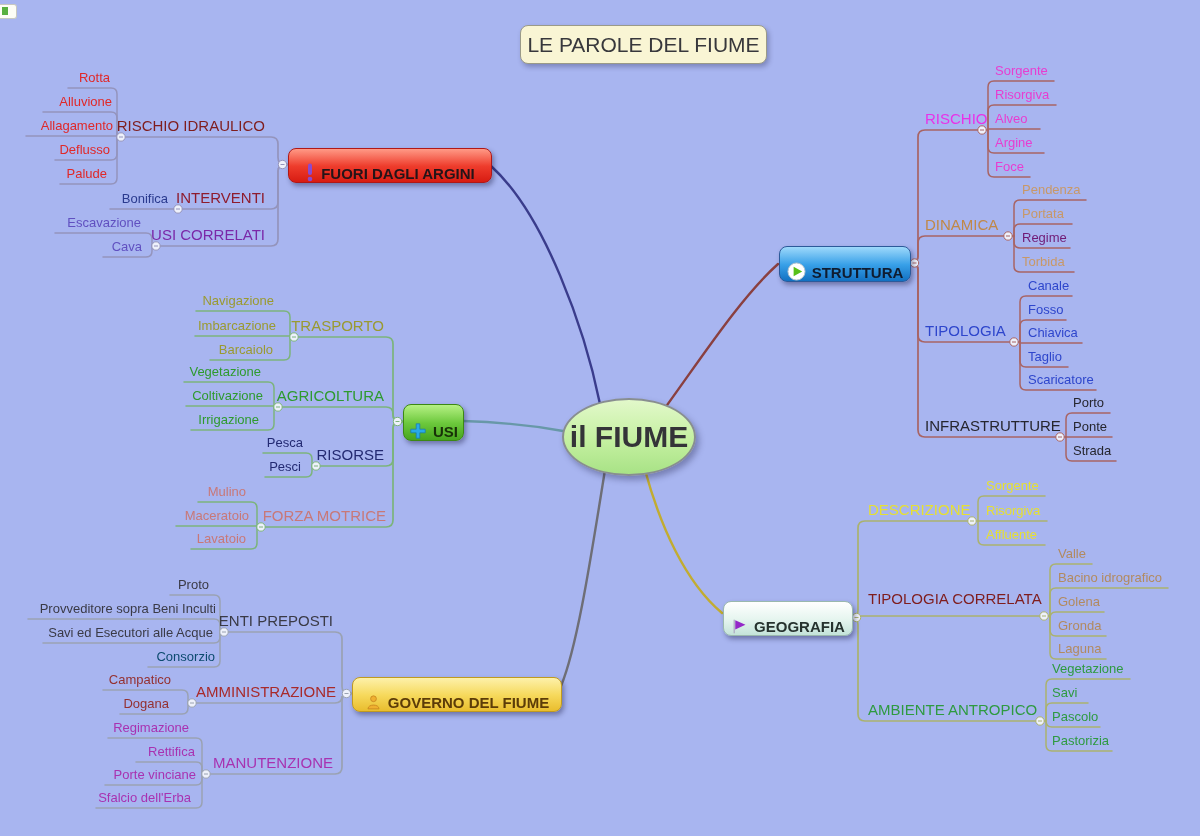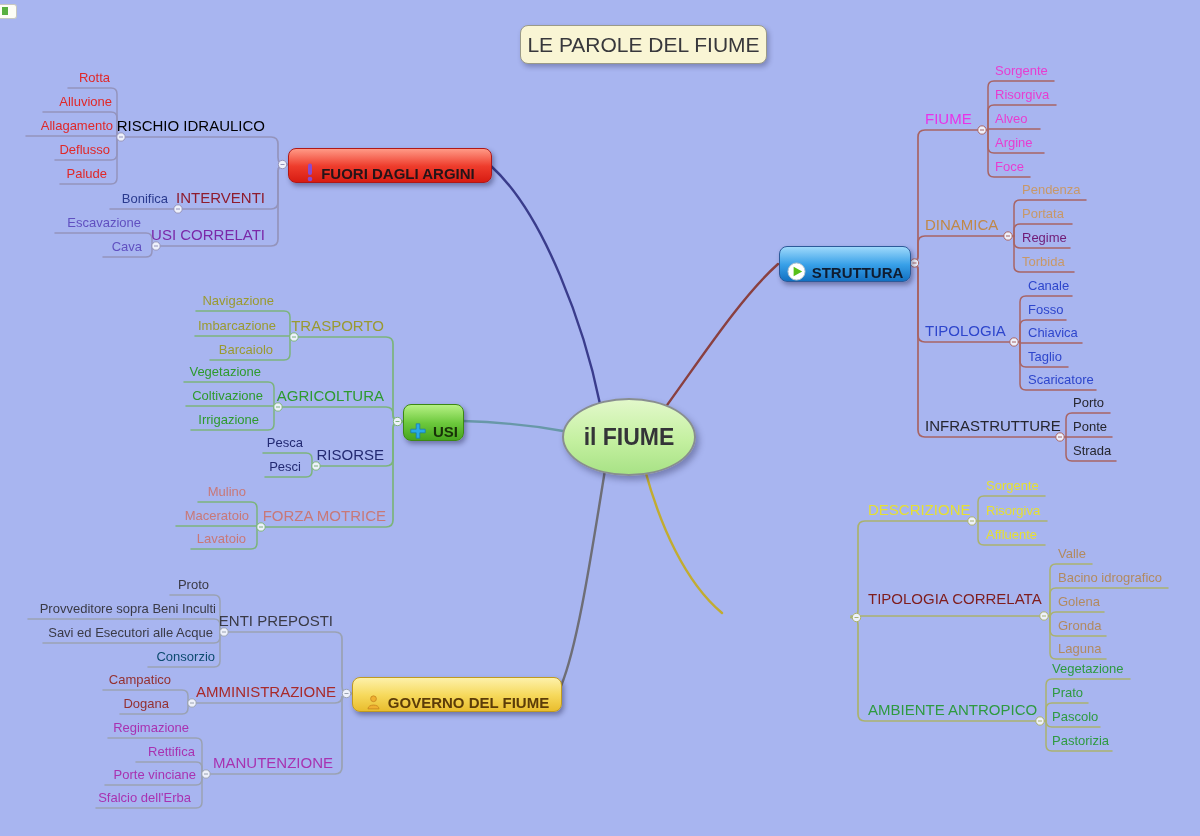--- a/index.html
+++ b/index.html
@@ -4,21 +4,21 @@
 <style>
   html,body{margin:0;padding:0;}
   body{width:1200px;height:836px;overflow:hidden;font-family:"Liberation Sans","DejaVu Sans",sans-serif;}
   #canvas{position:relative;width:1200px;height:836px;background:#a8b5f0;}
   #links{position:absolute;left:0;top:0;width:1200px;height:836px;}
   .title{position:absolute;left:520px;top:25px;width:245px;height:37px;display:flex;align-items:center;justify-content:center;
     background:#f9f5d4;border:1px solid #9a9a88;border-radius:8px;font-size:21px;color:#38383c;
     box-shadow:2px 3px 5px rgba(30,30,70,.3);}
   .center{position:absolute;left:562px;top:398px;width:130px;height:74px;border-radius:50%;
     background:linear-gradient(180deg,#e2f8ca,#c4f0a0 55%,#a8e286);border:2px solid #888e90;
-    display:flex;align-items:center;justify-content:center;font-size:23px;font-weight:bold;color:#343438;
+    display:flex;align-items:center;justify-content:center;font-size:30px;font-weight:bold;color:#343438;
     box-shadow:3px 4px 6px rgba(30,30,70,.35);}
   .mainbtn{position:absolute;display:flex;align-items:flex-end;justify-content:center;gap:6px;border-radius:8px;
     font-weight:bold;font-size:15px;box-shadow:2px 3px 5px rgba(20,20,60,.4);border:1px solid rgba(0,0,0,.25);
     white-space:nowrap;}
   .mainbtn .bicon{display:flex;align-items:center;}
   .btn-fuori{left:288px;top:148px;width:202px;height:33px;background:linear-gradient(180deg,#ff9a86 0%,#ee3c2c 52%,#d81c12 100%);border-color:#b01818;color:#241418;}
   .btn-struttura{left:779px;top:246px;width:130px;height:34px;background:linear-gradient(180deg,#9ed9fb 0%,#38a0e8 52%,#1271c2 100%);border-color:#2c5a9a;color:#0f1c30;}
   .btn-usi{left:403px;top:404px;width:59px;height:35px;background:linear-gradient(180deg,#b6f184 0%,#6cc83c 52%,#46a51e 100%);border-color:#3c8814;color:#183008;}
   .btn-geografia{left:723px;top:601px;width:128px;height:33px;background:linear-gradient(180deg,#ffffff 0%,#e6f5ef 52%,#c4e3d9 100%);border-color:#9ab8ae;color:#26322e;}
   .btn-governo{left:352px;top:677px;width:208px;height:33px;background:linear-gradient(180deg,#fdf1aa 0%,#f6d95c 52%,#e9bd2e 100%);border-color:#c09a20;color:#5c3c08;}
@@ -243,21 +243,30 @@
   <div class="mainbtn btn-struttura">
     <span class="bicon">
       <svg width="19" height="19" viewBox="0 0 20 20">
           <circle cx="10" cy="10" r="9" fill="#ffffff" stroke="#b8c4cc"></circle>
           <path d="M7,5 L16,10 L7,15 Z" fill="#58c018"></path>
         </svg>
     </span>
     <span>STRUTTURA</span>
   </div>
 
-<div class="topic" style="color: #000000; bottom: 699px; right: 935px;">RISCHIO IDRAULICO</div>
+  <div class="mainbtn btn-geografia">
+    <span class="bicon">
+      <svg width="17" height="17" viewBox="0 0 20 20">
+          <rect x="3" y="2" width="1.6" height="16" fill="#b0b0c4"></rect>
+          <path d="M5 2.5 L17 8 L5 13.5 Z" fill="#9428c8"></path>
+        </svg>
+    </span>
+    <span>GEOGRAFIA</span>
+  </div>
+<div class="topic" style="color: #7f1d1d; bottom: 699px; right: 935px;">RISCHIO IDRAULICO</div>
     <div class="leaf" style="color: rgb(224, 40, 40); bottom: 748px; right: 1090px;">Rotta</div>
     <div class="leaf" style="color: rgb(224, 40, 40); bottom: 724px; right: 1088px;">Alluvione</div>
     <div class="leaf" style="color: rgb(224, 40, 40); bottom: 700px; right: 1087px;">Allagamento</div>
     <div class="leaf" style="color: rgb(224, 40, 40); bottom: 676px; right: 1090px;">Deflusso</div>
     <div class="leaf" style="color: rgb(224, 40, 40); bottom: 652px; right: 1093px;">Palude</div>
     <div class="topic" style="color: rgb(142, 28, 46); bottom: 627px; right: 935px;">INTERVENTI</div>
     <div class="leaf" style="color: rgb(42, 58, 142); bottom: 627px; right: 1032px;">Bonifica</div>
     <div class="topic" style="color: rgb(122, 40, 168); bottom: 590px; right: 935px;">USI CORRELATI</div>
     <div class="leaf" style="color: rgb(96, 80, 192); bottom: 603px; right: 1059px;">Escavazione</div>
     <div class="leaf" style="color: rgb(96, 80, 192); bottom: 579px; right: 1058px;">Cava</div>
@@ -282,21 +291,21 @@
     <div class="leaf" style="color: rgb(58, 58, 70); bottom: 193px; right: 987px;">Savi ed Esecutori alle Acque</div>
     <div class="leaf" style="color: #0c4a6e; bottom: 169px; right: 985px;">Consorzio</div>
     <div class="topic" style="color: rgb(168, 42, 42); bottom: 133px; right: 864px;">AMMINISTRAZIONE</div>
     <div class="leaf" style="color: rgb(148, 48, 48); bottom: 146px; right: 1029px;">Campatico</div>
     <div class="leaf" style="color: rgb(148, 48, 48); bottom: 122px; right: 1031px;">Dogana</div>
     <div class="topic" style="color: rgb(168, 50, 176); bottom: 62px; right: 867px;">MANUTENZIONE</div>
     <div class="leaf" style="color: rgb(168, 50, 176); bottom: 98px; right: 1011px;">Regimazione</div>
     <div class="leaf" style="color: rgb(168, 50, 176); bottom: 74px; right: 1005px;">Rettifica</div>
     <div class="leaf" style="color: rgb(168, 50, 176); bottom: 51px; right: 1004px;">Porte vinciane</div>
     <div class="leaf" style="color: rgb(168, 50, 176); bottom: 28px; right: 1009px;">Sfalcio dell'Erba</div>
-    <div class="topic" style="color: rgb(232, 50, 232); bottom: 706px; left: 925px;">FIUME</div>
+    <div class="topic" style="color: rgb(232, 50, 232); bottom: 706px; left: 925px;">RISCHIO</div>
     <div class="leaf" style="color: rgb(232, 60, 208); bottom: 755px; left: 995px;">Sorgente</div>
     <div class="leaf" style="color: rgb(232, 60, 208); bottom: 731px; left: 995px;">Risorgiva</div>
     <div class="leaf" style="color: rgb(232, 60, 208); bottom: 707px; left: 995px;">Alveo</div>
     <div class="leaf" style="color: rgb(232, 60, 208); bottom: 683px; left: 995px;">Argine</div>
     <div class="leaf" style="color: rgb(232, 60, 208); bottom: 659px; left: 995px;">Foce</div>
     <div class="topic" style="color: rgb(192, 136, 72); bottom: 600px; left: 925px;">DINAMICA</div>
     <div class="leaf" style="color: rgb(200, 152, 104); bottom: 636px; left: 1022px;">Pendenza</div>
     <div class="leaf" style="color: rgb(200, 152, 104); bottom: 612px; left: 1022px;">Portata</div>
     <div class="leaf" style="color: #701a75; bottom: 588px; left: 1022px;">Regime</div>
     <div class="leaf" style="color: rgb(200, 152, 104); bottom: 564px; left: 1022px;">Torbida</div>
@@ -315,16 +324,16 @@
     <div class="leaf" style="color: rgb(230, 224, 50); bottom: 315px; left: 986px;">Risorgiva</div>
     <div class="leaf" style="color: rgb(230, 224, 50); bottom: 291px; left: 986px;">Affluente</div>
     <div class="topic" style="color: #7f1d1d; bottom: 226px; left: 868px; margin-top: 24px;">TIPOLOGIA CORRELATA</div>
     <div class="leaf" style="color: rgb(178, 138, 96); bottom: 272px; left: 1058px;">Valle</div>
     <div class="leaf" style="color: rgb(178, 138, 96); bottom: 248px; left: 1058px;">Bacino idrografico</div>
     <div class="leaf" style="color: rgb(178, 138, 96); bottom: 224px; left: 1058px;">Golena</div>
     <div class="leaf" style="color: rgb(178, 138, 96); bottom: 200px; left: 1058px;">Gronda</div>
     <div class="leaf" style="color: rgb(178, 138, 96); bottom: 177px; left: 1058px;">Laguna</div>
     <div class="topic" style="color: rgb(46, 154, 64); bottom: 115px; left: 868px;">AMBIENTE ANTROPICO</div>
     <div class="leaf" style="color: rgb(46, 154, 64); bottom: 157px; left: 1052px;">Vegetazione</div>
-    <div class="leaf" style="color: rgb(46, 154, 64); bottom: 133px; left: 1052px;">Prato</div>
+    <div class="leaf" style="color: rgb(46, 154, 64); bottom: 133px; left: 1052px;">Savi</div>
     <div class="leaf" style="color: rgb(46, 154, 64); bottom: 109px; left: 1052px;">Pascolo</div>
     <div class="leaf" style="color: rgb(46, 154, 64); bottom: 85px; left: 1052px;">Pastorizia</div>
   </div>
 
 </body></html>

